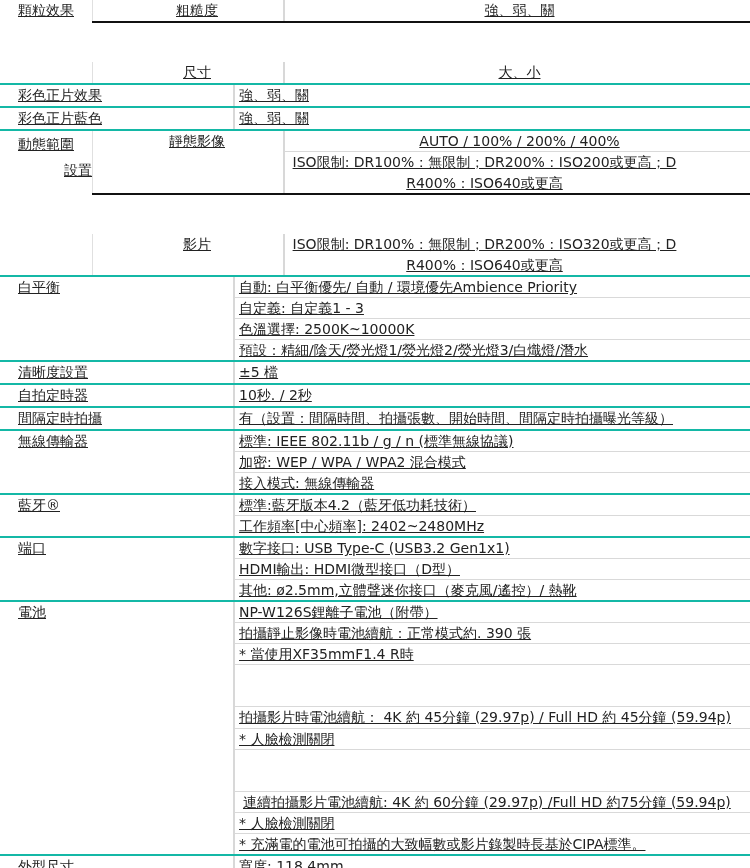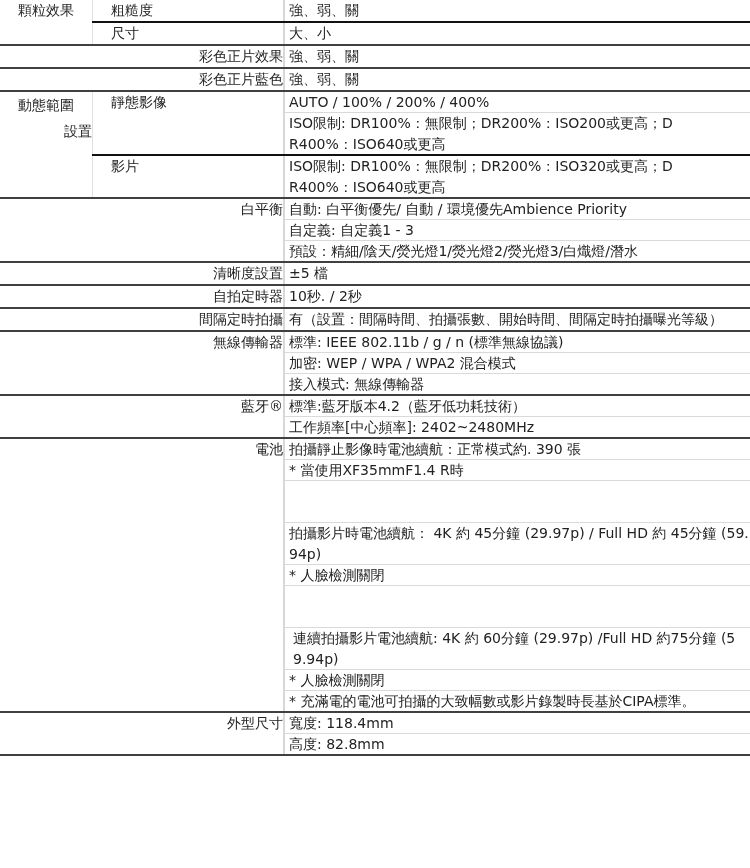--- a/index.html
+++ b/index.html
@@ -1,29 +1,29 @@
 <!DOCTYPE html>
 <html><head>
 <meta charset="utf-8">
 <style>
   html, body { margin:0; padding:0; background:#ffffff; }
   body { width:750px; height:868px; overflow:hidden; position:relative;
          font-family:"DejaVu Sans", "Liberation Sans", sans-serif; font-size:14px; color:#222; }
   .tbl { position:absolute; left:0; top:0; width:750px; }
-  .grp { position:relative; display:flex; border-bottom:2px solid #404040; }
+  .grp { position:relative; display:flex; border-bottom:2px solid #14b8a6;text-decoration:underline; }
   .c1 { width:92px; padding:0 0 0 18px; box-sizing:border-box; line-height:21px; white-space:nowrap; }
-  .c1.wide { width:283px;text-align:right; }
+  .c1.wide { width:233px; }
   .c2 { width:191px; box-sizing:border-box; border-left:1px solid #e0e0e0; padding-left:18px; line-height:21px; white-space:nowrap; }
   .c3 { flex:1; border-left:2px solid #d8d8d8; }
   .v { padding-left:4px; line-height:20px; min-height:20px; border-bottom:1px solid #d9d9d9; word-break:break-all; }
   .v:last-child { border-bottom:none; }
   .v.two { line-height:20.5px; }
-  .sub { display:flex; flex-direction:column; flex:1; }
+  .sub { display:flex; flex-direction:column; flex:1;text-align:center; }
   .subrow { display:flex; border-bottom:2px solid #111; }
-  .subrow:last-child { border-bottom:none; }
+  .subrow:last-child { border-bottom:none;margin-top:39px; }
 </style>
 </head>
 <body>
 
 <div class="tbl">
 
   <div class="grp">
     <div class="c1">顆粒效果</div>
     <div class="sub">
       <div class="subrow" style="border-bottom:2px solid #111;">
@@ -75,20 +75,21 @@
         </div>
       </div>
     </div>
   </div>
 
   <div class="grp">
     <div class="c1 wide">白平衡</div>
     <div class="c3">
       <div class="v">自動: 白平衡優先/ 自動 / 環境優先Ambience Priority</div>
       <div class="v">自定義: 自定義1 - 3</div>
+      <div class="v">色溫選擇: 2500K~10000K</div>
       <div class="v">預設：精細/陰天/熒光燈1/熒光燈2/熒光燈3/白熾燈/潛水</div>
     </div>
   </div>
 
   <div class="grp">
     <div class="c1 wide">清晰度設置</div>
     <div class="c3">
         <div class="v">±5 檔</div>
       </div>
   </div>
@@ -117,24 +118,33 @@
   </div>
 
   <div class="grp">
     <div class="c1 wide">藍牙®</div>
     <div class="c3">
       <div class="v">標準:藍牙版本4.2（藍牙低功耗技術）</div>
       <div class="v">工作頻率[中心頻率]: 2402~2480MHz</div>
     </div>
   </div>
 
+  <div class="grp">
+    <div class="c1 wide">端口</div>
+    <div class="c3">
+      <div class="v">數字接口: USB Type-C (USB3.2 Gen1x1)</div>
+      <div class="v">HDMI輸出: HDMI微型接口（D型）</div>
+      <div class="v">其他: ø2.5mm,立體聲迷你接口（麥克風/遙控）/ 熱靴</div>
+    </div>
+  </div>
 
   <div class="grp">
     <div class="c1 wide">電池</div>
     <div class="c3">
+      <div class="v">NP-W126S鋰離子電池（附帶）</div>
       <div class="v">拍攝靜止影像時電池續航：正常模式約. 390 張</div>
       <div class="v">* 當使用XF35mmF1.4 R時</div>
       <div class="v" style="min-height:41px;"></div>
       <div class="v two" style="">拍攝影片時電池續航： 4K 約 45分鐘 (29.97p) / Full HD 約 45分鐘 (59.94p)</div>
       <div class="v">* 人臉檢測關閉</div>
       <div class="v" style="min-height:41px;"></div>
       <div class="v two" style="padding-right:14px;padding-left:8px;">連續拍攝影片電池續航: 4K 約 60分鐘 (29.97p) /Full HD 約75分鐘 (59.94p)</div>
       <div class="v">* 人臉檢測關閉</div>
       <div class="v">* 充滿電的電池可拍攝的大致幅數或影片錄製時長基於CIPA標準。</div>
     </div>

